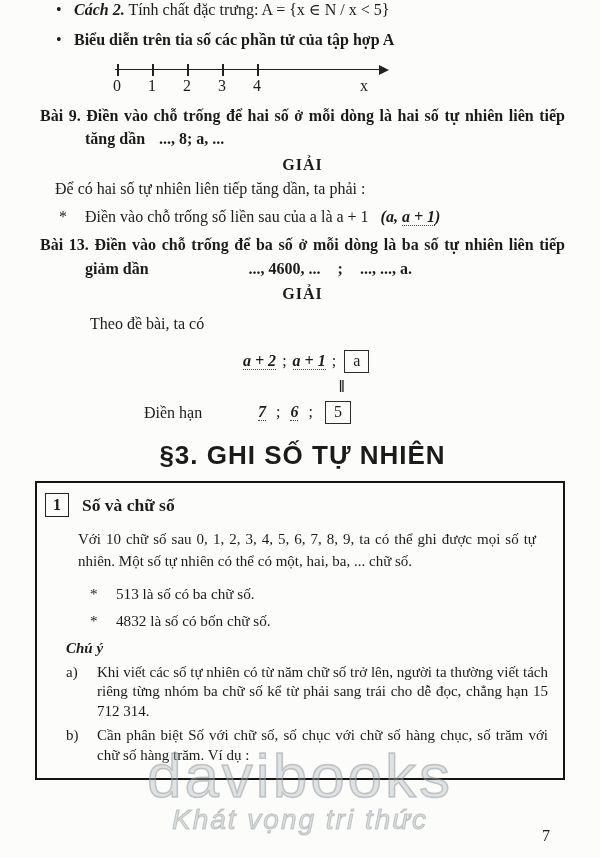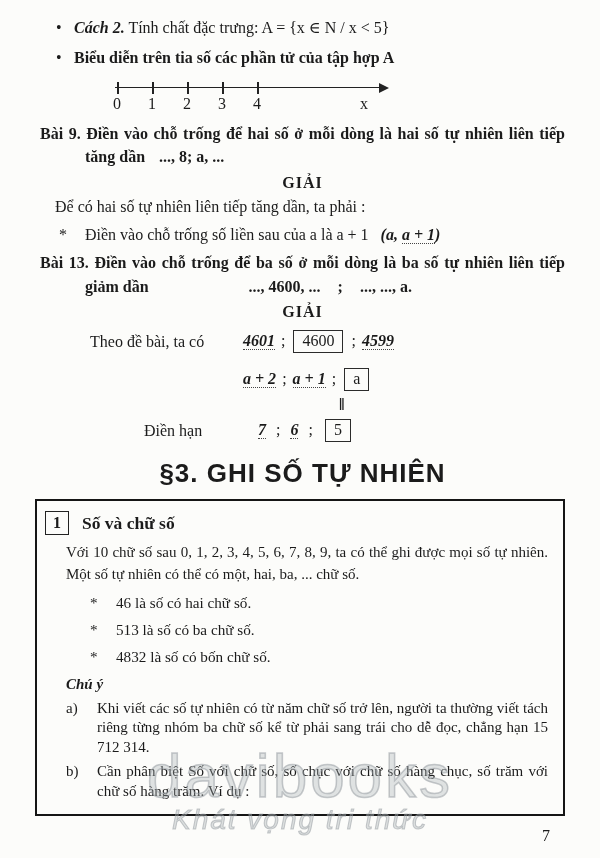--- a/index.html
+++ b/index.html
@@ -1,21 +1,21 @@
 <!DOCTYPE html>
 <html><head>
 <meta charset="utf-8">
 <style>
   html,body{margin:0;padding:0;background:#e9e9e7;}
   .page{
     position:relative;width:600px;height:858px;margin:0 auto;
     background:#fcfcfa;color:#1b1b1b;overflow:hidden;
     font-family:"Liberation Serif","DejaVu Serif",serif;font-size:16px;
   }
-  .content{margin:0 35px 0 40px;padding-top:18px;}
+  .content{margin:0 35px 0 40px;}
   .b{font-weight:bold;}
   .bi{font-weight:bold;font-style:italic;}
   
   .bullet-row{margin:0 0 9px 16px;line-height:1.3;}
   .dot{display:inline-block;width:18px;}
   
   .numberline{position:relative;height:42px;margin:2px 0 4px 75px;width:272px;}
   .nl-line{position:absolute;left:0;right:6px;top:9px;border-top:1.6px solid #222;}
   .nl-arrow{position:absolute;right:-2px;top:5px;width:0;height:0;
     border-left:10px solid #222;border-top:5px solid transparent;border-bottom:5px solid transparent;}
@@ -49,21 +49,21 @@
   }
   
   .panel{
     box-sizing:border-box;margin-left:35px;width:530px;border:2.5px solid #151515;
     padding:9px 15px 8px 6px;font-size:15px;background:transparent;
   }
   .panel-head{display:flex;align-items:center;gap:13px;margin:1px 0 7px 2px;}
   .numbox{border:1.5px solid #222;font-weight:bold;font-size:16px;padding:1px 7px;line-height:1.25;}
   .panel-heading{font-weight:bold;font-size:17.5px;}
   .panel-body{margin-left:23px;}
-  .panel-para{text-align:justify;line-height:1.42;margin:0;}
+  .panel-para{text-align:justify;line-height:1.42;margin:12px;}
   .p-bullet{margin:8px 0 0 20px;line-height:1.25;font-size:15.2px;}
   .note-label{font-weight:bold;font-style:italic;margin:9px 0 5px;line-height:1.25;}
   .note{display:flex;margin:2px 0 4px;line-height:1.32;}
   .note-marker{flex:0 0 31px;}
   .note-text{flex:1;text-align:justify;}
   
   .wm1{
     position:absolute;left:50%;top:740px;transform:translateX(-50%);
     font-family:"Liberation Sans","DejaVu Sans",sans-serif;font-size:62px;letter-spacing:3px;
     color:rgba(168,175,179,0.34);-webkit-text-stroke:1.5px rgba(145,152,157,0.5);
@@ -130,23 +130,20 @@
       <span>Điền vào chỗ trống để ba số ở mỗi dòng là ba số tự nhiên liên tiếp</span>
     </div>
     <div class="contline">
       <span>giảm dần</span><span class="seqgap2"></span><span>..., 4600, ...</span><span class="semi-wide">;</span><span>..., ..., a.</span>
     </div>
 
     <div class="giai">GIẢI</div>
 
     <div class="solution">
       <span class="lab" style="left:50px;top:3px;">Theo đề bài, ta có</span>
-      <span class="lab" style="left:203px;top:1px;">
-        <span class="ans fill">4601</span><span class="sep">;</span><span class="nbox">4600</span><span class="sep">;</span><span class="ans fill">4599</span>
-      </span>
       <span class="lab" style="left:203px;top:39px;">
         <span class="ans fill">a + 2</span><span class="sep">;</span><span class="ans fill">a + 1</span><span class="sep">;</span><span class="nbox">a</span>
       </span>
       <span class="equiv">‖</span>
       <span class="lab" style="left:104px;top:92px;">Điền hạn</span>
       <span class="lab" style="left:218px;top:90px;">
         <span class="ans fill">7</span><span class="sep3">;</span><span class="ans fill">6</span><span class="sep3">;</span><span class="nbox">5</span>
       </span>
     </div>
 
@@ -154,23 +151,20 @@
   </div>
 
   <div class="panel">
     <div class="panel-head">
       <span class="numbox">1</span>
       <span class="panel-heading">Số và chữ số</span>
     </div>
     <div class="panel-body">
       <p class="panel-para">Với 10 chữ số sau 0, 1, 2, 3, 4, 5, 6, 7, 8, 9, ta có thể ghi được mọi số tự nhiên. Một số tự nhiên có thể có một, hai, ba, ... chữ số.</p>
 
-      <div class="p-bullet">
-        <span class="star">*</span><span>46 là số có hai chữ số.</span>
-      </div>
       <div class="p-bullet">
         <span class="star">*</span><span>513 là số có ba chữ số.</span>
       </div>
       <div class="p-bullet">
         <span class="star">*</span><span>4832 là số có bốn chữ số.</span>
       </div>
 
       <div class="note-label">Chú ý</div>
 
       <div class="note">

